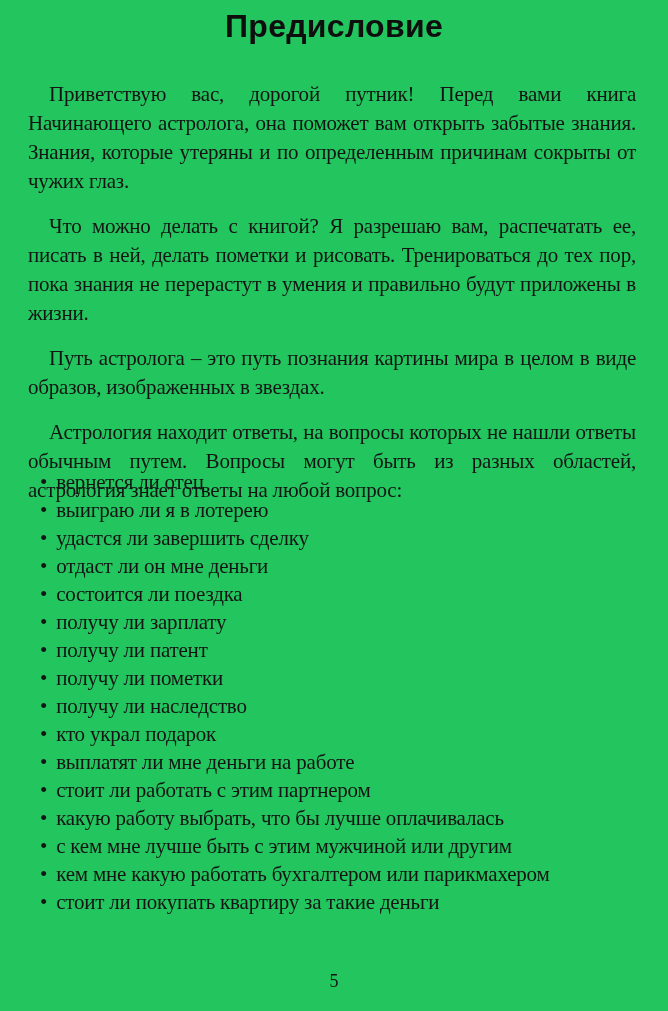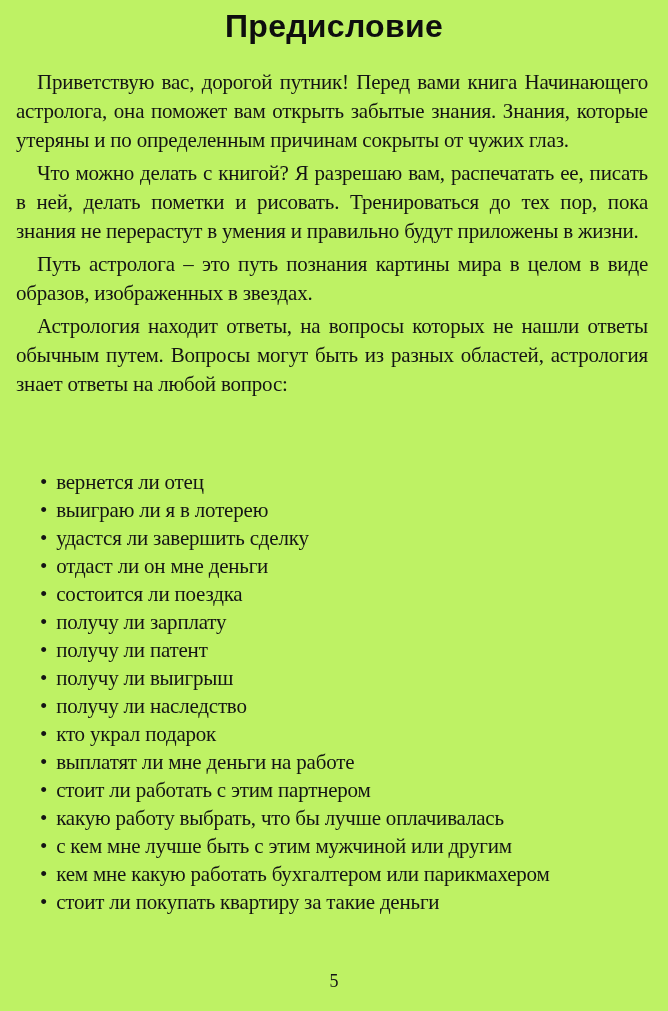--- a/index.html
+++ b/index.html
@@ -4,21 +4,21 @@
 <style>
   html, body {
     margin: 0;
     padding: 0;
     background: #ffffff;
   }
   .page {
     position: relative;
     width: 668px;
     height: 1011px;
-    background: #bef264;
+    background: #22c55e;
     color: #141414;
     overflow: hidden;
     font-family: "Liberation Serif", serif;
   }
   .title {
     position: absolute;
     top: 6px;
     left: 0;
     right: 0;
     margin: 0;
@@ -34,21 +34,21 @@
     position: absolute;
     top: 64px;
     left: 12px;
     right: 16px;
     font-size: 21px;
     line-height: 29px;
     text-align: justify;
     letter-spacing: -0.2px;
   }
   .body-text p {
-    margin: 4px;
+    margin: 16px;
     text-indent: 21px;
   }
   .question-list {
     position: absolute;
     top: 452px;
     left: 12px;
     right: 16px;
     font-size: 21px;
     line-height: 28px;
     letter-spacing: -0.2px;
@@ -89,21 +89,21 @@
   </div>
 
   <div class="question-list">
     <div class="q-row"><span class="q-bullet">•</span><span>вернется ли отец</span></div>
     <div class="q-row"><span class="q-bullet">•</span><span>выиграю ли я в лотерею</span></div>
     <div class="q-row"><span class="q-bullet">•</span><span>удастся ли завершить сделку</span></div>
     <div class="q-row"><span class="q-bullet">•</span><span>отдаст ли он мне деньги</span></div>
     <div class="q-row"><span class="q-bullet">•</span><span>состоится ли поездка</span></div>
     <div class="q-row"><span class="q-bullet">•</span><span>получу ли зарплату</span></div>
     <div class="q-row"><span class="q-bullet">•</span><span>получу ли патент</span></div>
-    <div class="q-row"><span class="q-bullet">•</span><span>получу ли выигрыш</span></div>
+    <div class="q-row"><span class="q-bullet">•</span><span>получу ли пометки</span></div>
     <div class="q-row"><span class="q-bullet">•</span><span>получу ли наследство</span></div>
     <div class="q-row"><span class="q-bullet">•</span><span>кто украл подарок</span></div>
     <div class="q-row"><span class="q-bullet">•</span><span>выплатят ли мне деньги на работе</span></div>
     <div class="q-row"><span class="q-bullet">•</span><span>стоит ли работать с этим партнером</span></div>
     <div class="q-row"><span class="q-bullet">•</span><span>какую работу выбрать, что бы лучше оплачивалась</span></div>
     <div class="q-row"><span class="q-bullet">•</span><span>с кем мне лучше быть с этим мужчиной или другим</span></div>
     <div class="q-row"><span class="q-bullet">•</span><span>кем мне какую работать бухгалтером или парикмахером</span></div>
     <div class="q-row"><span class="q-bullet">•</span><span>стоит ли покупать квартиру за такие деньги</span></div>
   </div>
 

